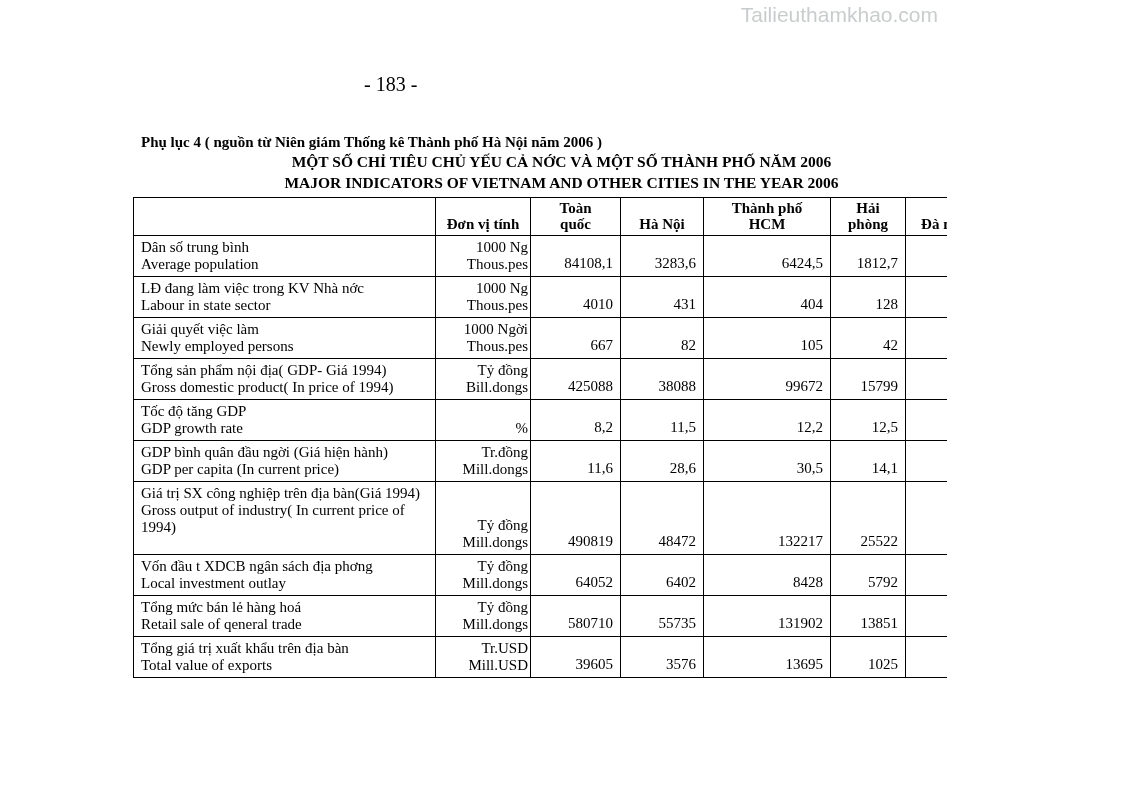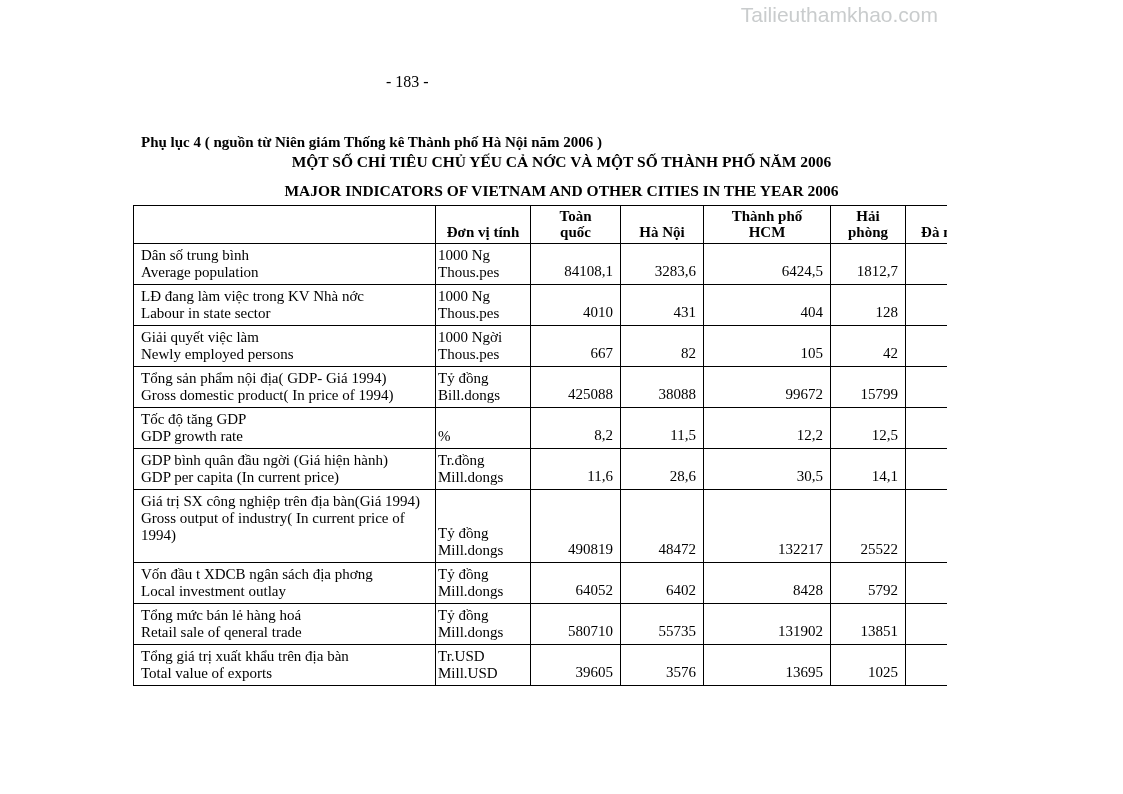--- a/index.html
+++ b/index.html
@@ -17,42 +17,42 @@
   }
   .watermark {
     position: absolute;
     top: 3px; right: 9px;
     font-family: "Liberation Sans", "DejaVu Sans", sans-serif;
     font-size: 21px;
     color: #c9cccd;
   }
   .page-number {
     position: absolute;
-    top: 73px; left: 386px;
-    font-size: 16px;
+    top: 73px; left: 364px;
+    font-size: 20px;
   }
   .content {
     position: absolute;
     left: 133px; top: 133px;
     width: 857px;
   }
   .caption {
     font-size: 15px;
     font-weight: bold;
     padding-left: 8px;
     line-height: 19px;
   }
   .title, .subtitle {
     text-align: center;
     font-weight: bold;
     font-size: 15.5px;
     line-height: 19px;
   }
   .title { margin-top: 0; }
-  .subtitle { margin-top: 10px; }
+  .subtitle { margin-top: 2px; }
   table.indicators {
     border-collapse: collapse;
     table-layout: fixed;
     width: 857px;
     margin-top: 5px;
   }
   table.indicators th, table.indicators td {
     border: 1px solid #000000;
     font-size: 15px;
     overflow: hidden;
@@ -66,21 +66,21 @@
     padding: 2px 2px 3px 2px;
   }
   td.ind {
     text-align: left;
     vertical-align: top;
     white-space: pre-line;
     line-height: 17px;
     padding: 3px 4px 2px 7px;
   }
   td.unit {
-    text-align: left;
+    text-align: right;
     vertical-align: bottom;
     white-space: pre-line;
     line-height: 17px;
     padding: 2px 2px 3px 2px;
   }
   td.val {
     text-align: right;
     vertical-align: bottom;
     line-height: 17px;
     padding: 2px 7px 4px 2px;

